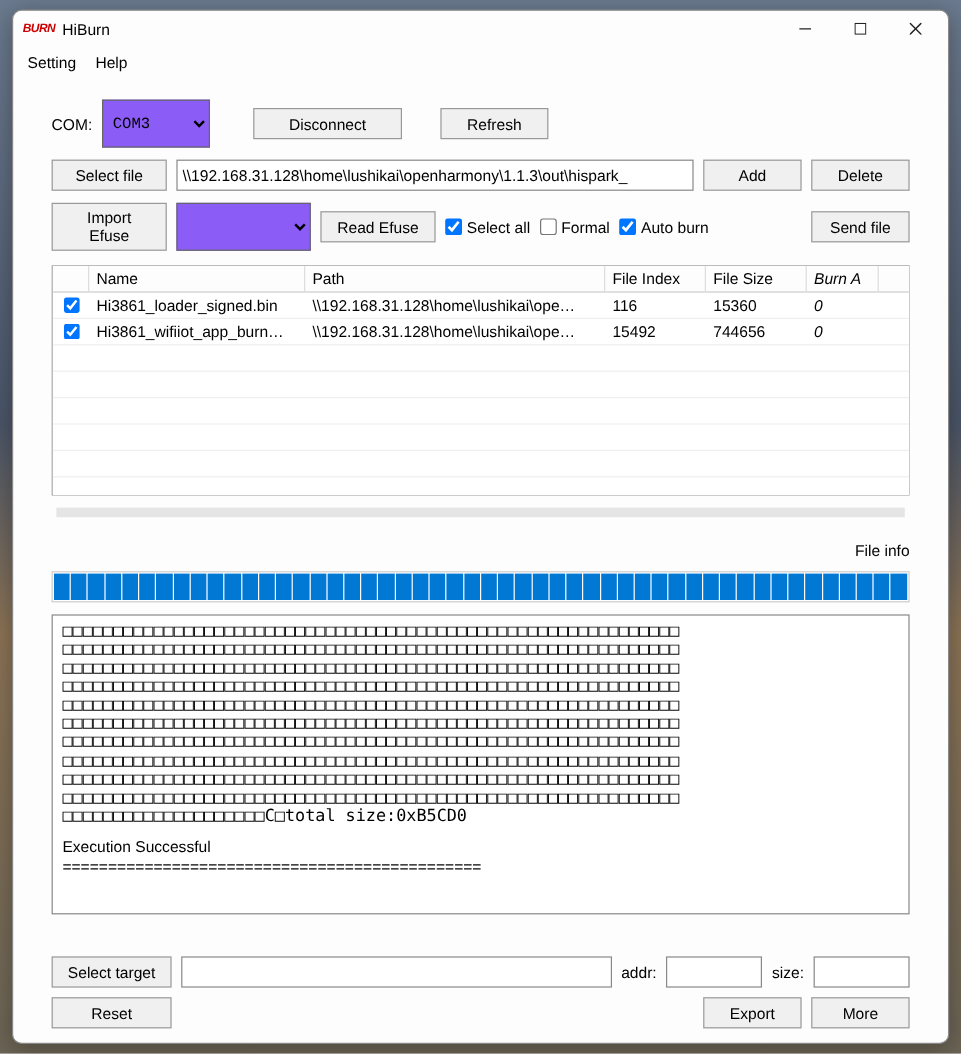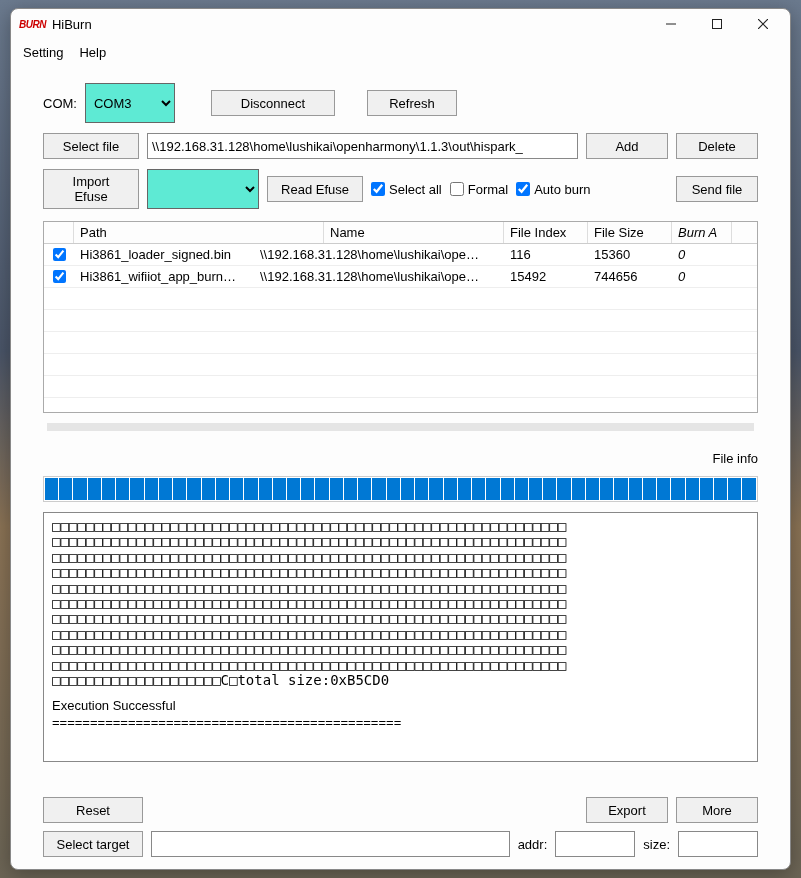--- a/index.html
+++ b/index.html
@@ -67,25 +67,25 @@
     background: #f0f0f0;
     border: 1px solid #999;
     padding: 4px 12px;
     font-size: 13px;
     cursor: pointer;
     min-height: 26px;
     font-family: inherit;
   }
   .select {
     border: 1px solid #666;
-    background: #5eead4;
+    background: #8b5cf6;
     height: 40px;
     font-size: 13px;
     padding: 0 4px;
-    font-family: Liberation Sans, sans-serif;
+    font-family: Liberation Mono, monospace;
   }
   .textinput {
     border: 1px solid #888;
     background: #fff;
     height: 26px;
     font-size: 13px;
     padding: 0 4px;
     font-family: inherit;
   }
   .chk { display: flex; align-items: center; gap: 4px; }
@@ -226,22 +226,22 @@
       <div class="chk">
         <input type="checkbox" checked="" style="">
         <span>Auto burn</span>
       </div>
       <button class="btn" style="width:82px;margin-left:auto">Send file</button>
     </div>
 
     <div class="table">
       <div class="thead">
         <div class="th c-chk"></div>
+        <div class="th c-name">Name</div>
         <div class="th c-path">Path</div>
-        <div class="th c-name">Name</div>
         <div class="th c-idx">File Index</div>
         <div class="th c-size">File Size</div>
         <div class="th c-burn">Burn A</div>
       </div>
       <div class="trow">
         <div class="td c-chk">
             <input type="checkbox" checked="" style="">
           </div>
         <div class="td c-name">Hi3861_loader_signed.bin</div>
         <div class="td c-path">\\192.168.31.128\home\lushikai\ope…</div>
@@ -335,29 +335,29 @@
       <div class="boxes">□□□□□□□□□□□□□□□□□□□□□□□□□□□□□□□□□□□□□□□□□□□□□□□□□□□□□□□□□□□□□</div>
       <div class="boxes">□□□□□□□□□□□□□□□□□□□□□□□□□□□□□□□□□□□□□□□□□□□□□□□□□□□□□□□□□□□□□</div>
       <div class="boxes">□□□□□□□□□□□□□□□□□□□□C□total size:0xB5CD0</div>
       <div style="height:10px"></div>
       <div>Execution Successful</div>
       <div>==============================================</div>
     </div>
 
     <div class="bottom">
       <div class="row">
-        <button class="btn" style="width:100px">Reset</button>
-        <span style="flex:1"></span>
-        <button class="btn" style="width:82px">Export</button>
-        <button class="btn" style="width:82px">More</button>
-      </div>
-      <div class="row">
         <button class="btn" style="width:100px">Select target</button>
         <input class="textinput" style="flex: 1 1 0%;" value="">
         <label class="lbl">addr:</label>
         <input class="textinput" style="width: 80px;" value="">
         <label class="lbl">size:</label>
         <input class="textinput" style="width: 80px;" value="">
       </div>
+      <div class="row">
+        <button class="btn" style="width:100px">Reset</button>
+        <span style="flex:1"></span>
+        <button class="btn" style="width:82px">Export</button>
+        <button class="btn" style="width:82px">More</button>
+      </div>
     </div>
 
   </div>
 </div>
 
 </body></html>

